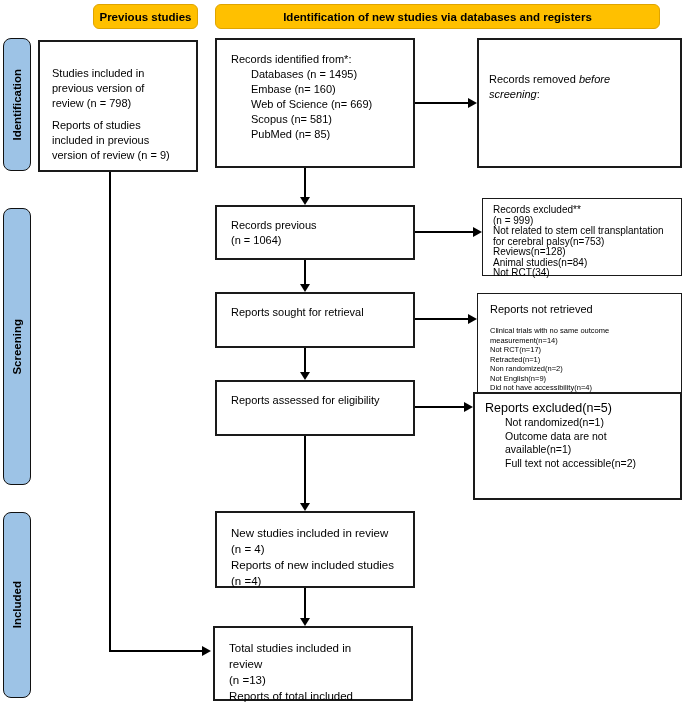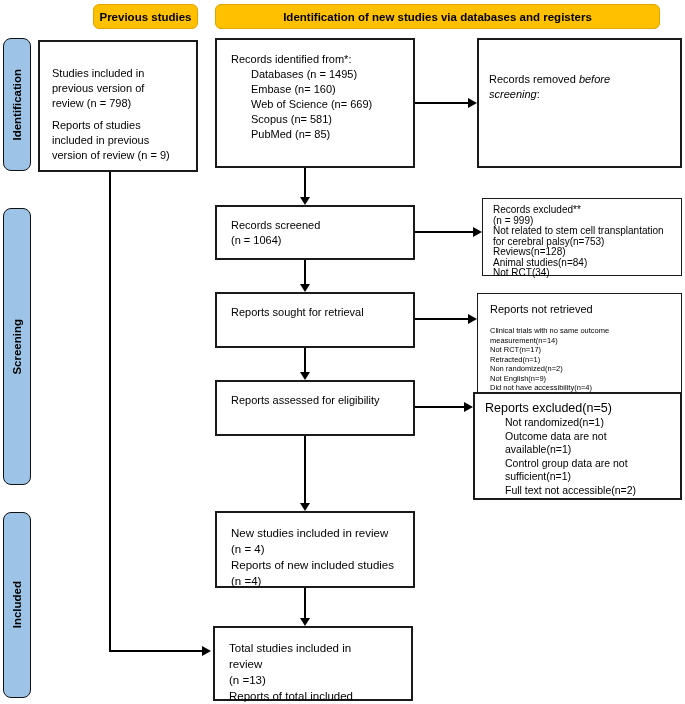--- a/index.html
+++ b/index.html
@@ -129,21 +129,21 @@
     <div class="indent">Web of Science (n= 669)</div>
     <div class="indent">Scopus (n= 581)</div>
     <div class="indent">PubMed (n= 85)</div>
   </div>
 
   <div class="box" id="removed-box">
     <div class="inner"><span>Records removed </span><span class="it">before screening</span><span>:</span></div>
   </div>
 
   <div class="box" id="screened-box">
-    <div>Records screened</div>
+    <div>Records previous</div>
     <div>(n = 1064)</div>
   </div>
 
   <div class="box thin" id="excluded-box">
     <div>Records excluded**</div>
     <div>(n = 999)</div>
     <div>Not related to stem cell transplantation for cerebral palsy(n=753)</div>
     <div>Reviews(n=128)</div>
     <div>Animal studies(n=84)</div>
     <div>Not RCT(34)</div>
@@ -164,21 +164,20 @@
   </div>
 
   <div class="box" id="assessed-box">
     <div>Reports assessed for eligibility</div>
   </div>
 
   <div class="box" id="excluded5-box">
     <div class="title">Reports excluded(n=5)</div>
     <div class="small">Not randomized(n=1)</div>
     <div class="small">Outcome data are not available(n=1)</div>
-    <div class="small">Control group data are not sufficient(n=1)</div>
     <div class="small">Full text not accessible(n=2)</div>
   </div>
 
   <div class="box" id="new-box">
     <div>New studies included in review</div>
     <div>(n = 4)</div>
     <div>Reports of new included studies</div>
     <div>(n =4)</div>
   </div>
 

